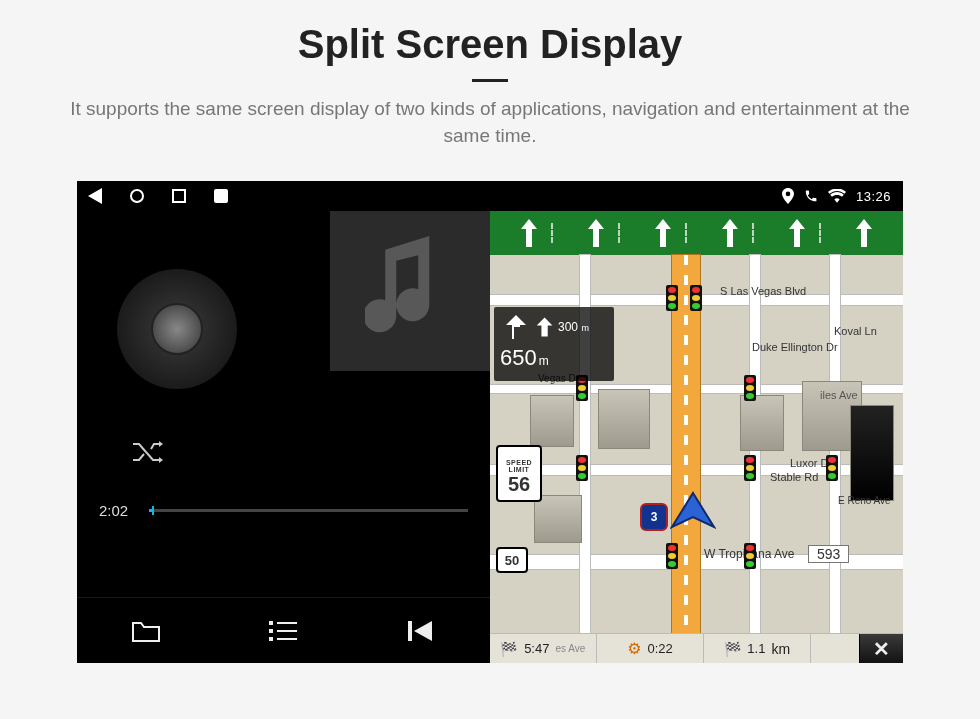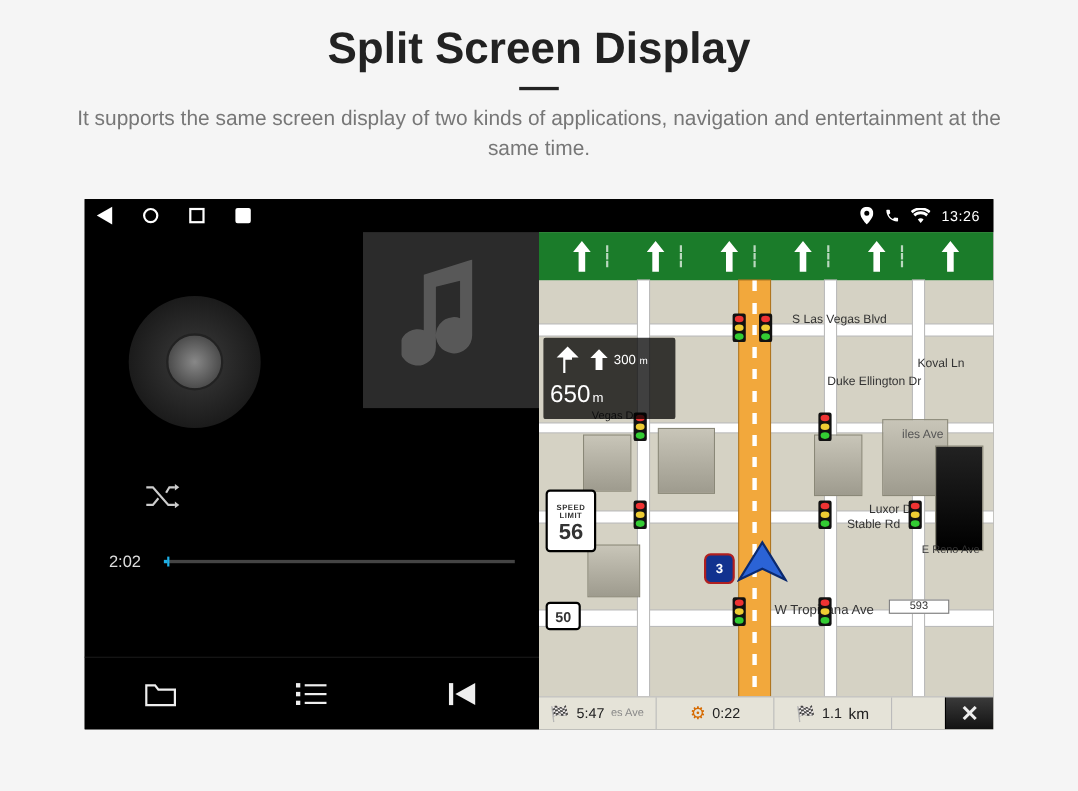--- a/index.html
+++ b/index.html
@@ -319,22 +319,22 @@
     background: #11328f; color: #fff;
     border: 2px solid #b02020; border-radius: 6px;
     font-size: 12px; font-weight: 700;
     display: flex; align-items: center; justify-content: center;
   }
   .unit-box {
     position: absolute;
     top: 290px; left: 318px;
     border: 1px solid #777;
     background: #fff;
-    font-size: 10px;
-    padding: 0 18px;
+    font-size: 14px;
+    padding: 0 8px;
   }
 
   .vehicle-arrow {
     position: absolute;
     left: 180px; top: 236px;
   }
 
   .traffic-light {
     position: absolute;
     width: 12px; height: 26px;

